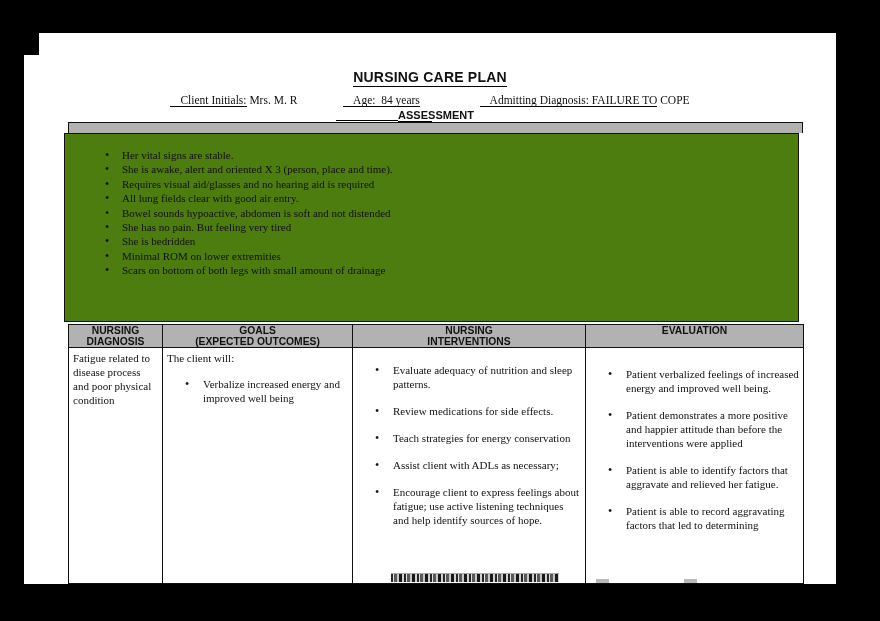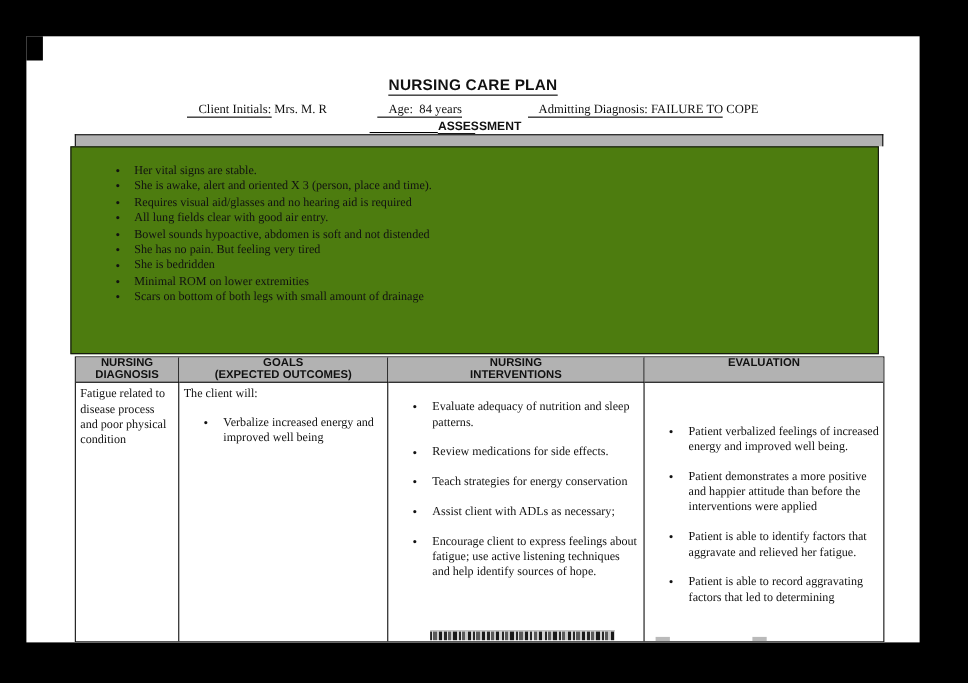--- a/index.html
+++ b/index.html
@@ -122,21 +122,21 @@
   .cell-list li{
     position:relative;
     padding-left:36px;
     margin-bottom:13px;
   }
   .cell-list li::before{
     content:"\2022";
     position:absolute;left:18px;top:0;
     font-size:12px;
   }
-  .eval-list{ margin-top:34px; }
+  .eval-list{ margin-top:16px; }
   .eval-list li{ padding-left:36px; margin-bottom:13px; }
   .garbled{
     position:absolute;left:38px;bottom:1px;
     width:168px;height:8px;
     border-top:1px solid #a9a9a9;
     background:repeating-linear-gradient(90deg,
       rgba(0,0,0,.85) 0 2px, rgba(0,0,0,.12) 2px 3px,
       rgba(0,0,0,.65) 3px 6px, rgba(0,0,0,.22) 6px 8px,
       rgba(0,0,0,.9) 8px 11px, rgba(0,0,0,.18) 11px 13px);
     filter:blur(.4px);

